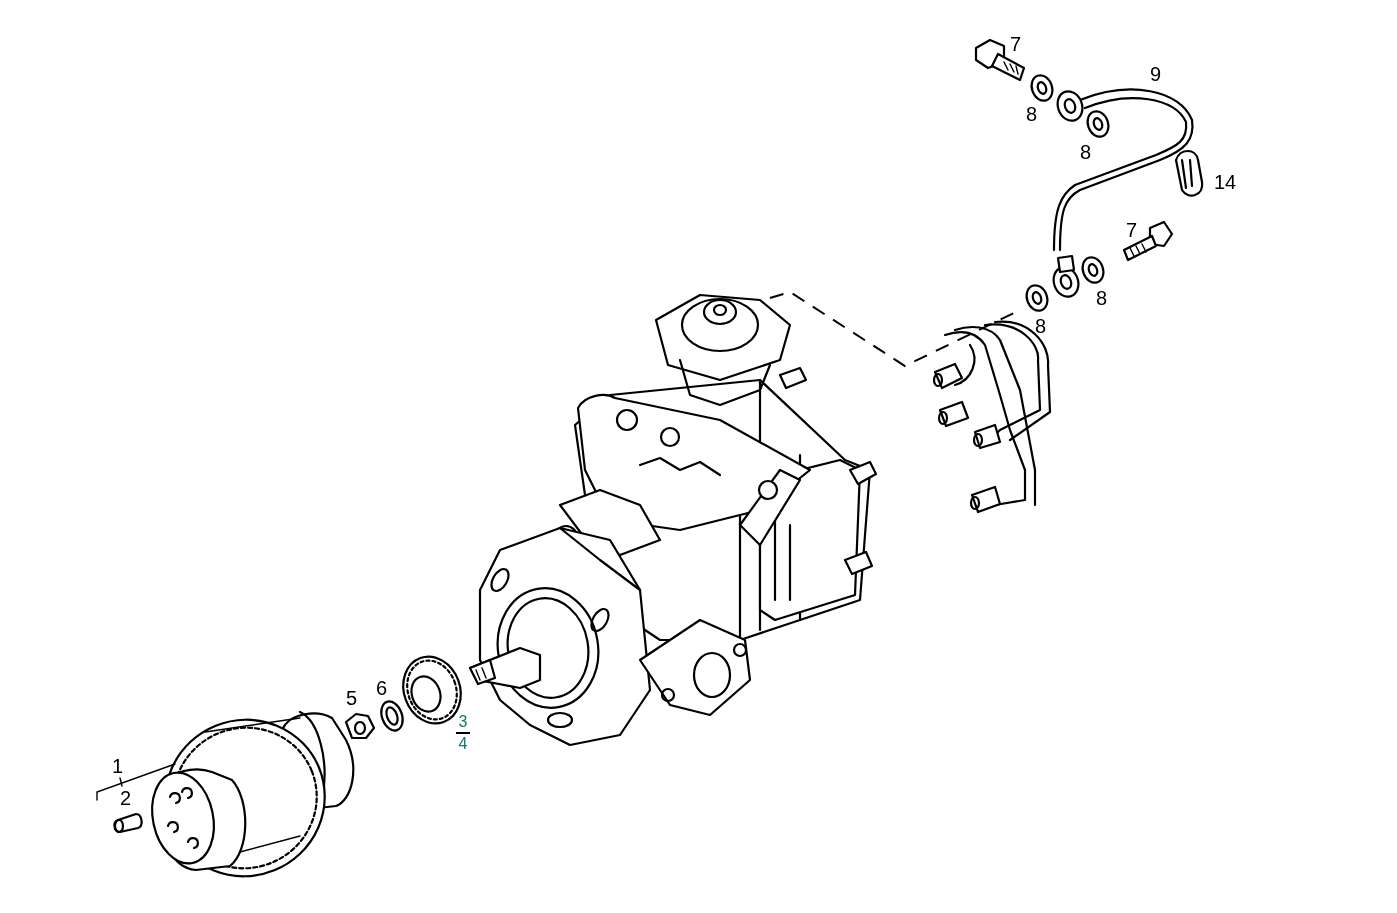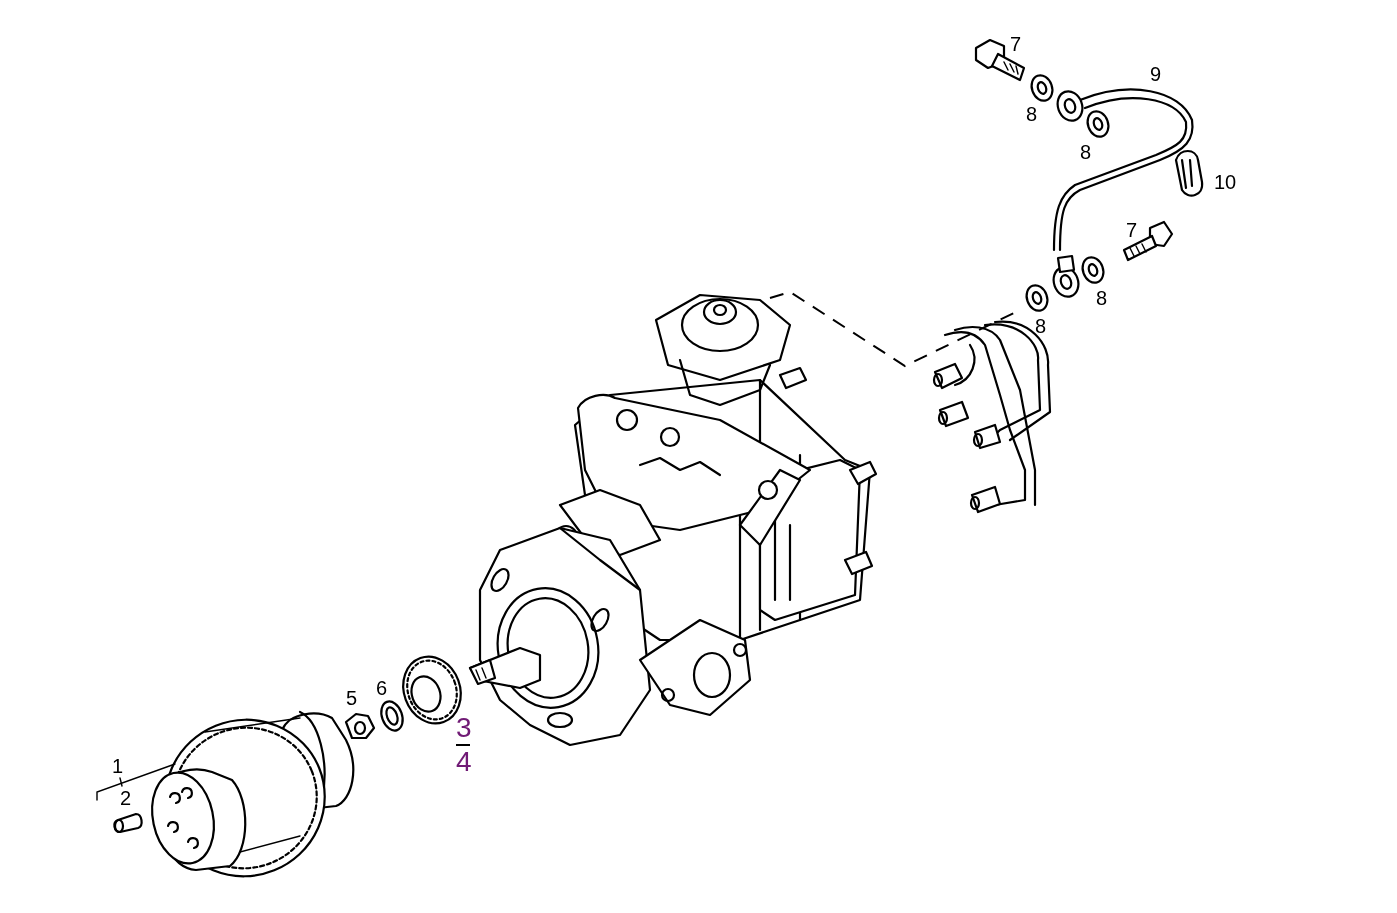--- a/index.html
+++ b/index.html
@@ -4,21 +4,21 @@
 <style>
   html, body { margin: 0; padding: 0; background: #ffffff; }
   body { width: 1397px; height: 913px; overflow: hidden; position: relative; }
   #stage { position: absolute; left: 0; top: 0; width: 1397px; height: 913px; }
   svg { display: block; }
   .ln { fill: none; stroke: #000; stroke-width: 2.2; stroke-linejoin: round; stroke-linecap: round; }
   .lt { fill: none; stroke: #000; stroke-width: 1.4; stroke-linecap: round; }
   .fw { fill: #fff; stroke: #000; stroke-width: 2.2; stroke-linejoin: round; }
   .dash { fill: none; stroke: #000; stroke-width: 2; stroke-dasharray: 14 10; }
   .lbl { position: absolute; font-family: "Liberation Sans", sans-serif; font-size: 20px; color: #000; line-height: 1; }
-  .frac { position: absolute; font-family: "Liberation Sans", sans-serif; font-size: 28px; color: #701a75; text-align: center; line-height: 1; }
+  .frac { position: absolute; font-family: "Liberation Sans", sans-serif; font-size: 16px; color: #0f766e; text-align: center; line-height: 1; }
   .frac .bar { display: block; height: 2px; background: #000; margin: 2px 0; }
 </style>
 </head>
 <body>
 
 <div id="stage">
 <svg width="1397" height="913" viewBox="0 0 1397 913">
 
   <g>
 
@@ -178,14 +178,14 @@
 </div>
 <span class="lbl" style="left:346px;top:688px;">5</span>
 <span class="lbl" style="left:376px;top:678px;">6</span>
 <span class="lbl" style="left:1010px;top:34px;">7</span>
 <span class="lbl" style="left:1126px;top:220px;">7</span>
 <span class="lbl" style="left:1026px;top:104px;">8</span>
 <span class="lbl" style="left:1080px;top:142px;">8</span>
 <span class="lbl" style="left:1096px;top:288px;">8</span>
 <span class="lbl" style="left:1035px;top:316px;">8</span>
 <span class="lbl" style="left:1150px;top:64px;">9</span>
-<span class="lbl" style="left:1214px;top:172px;">10</span>
+<span class="lbl" style="left:1214px;top:172px;">14</span>
 </div>
 
 </body></html>

